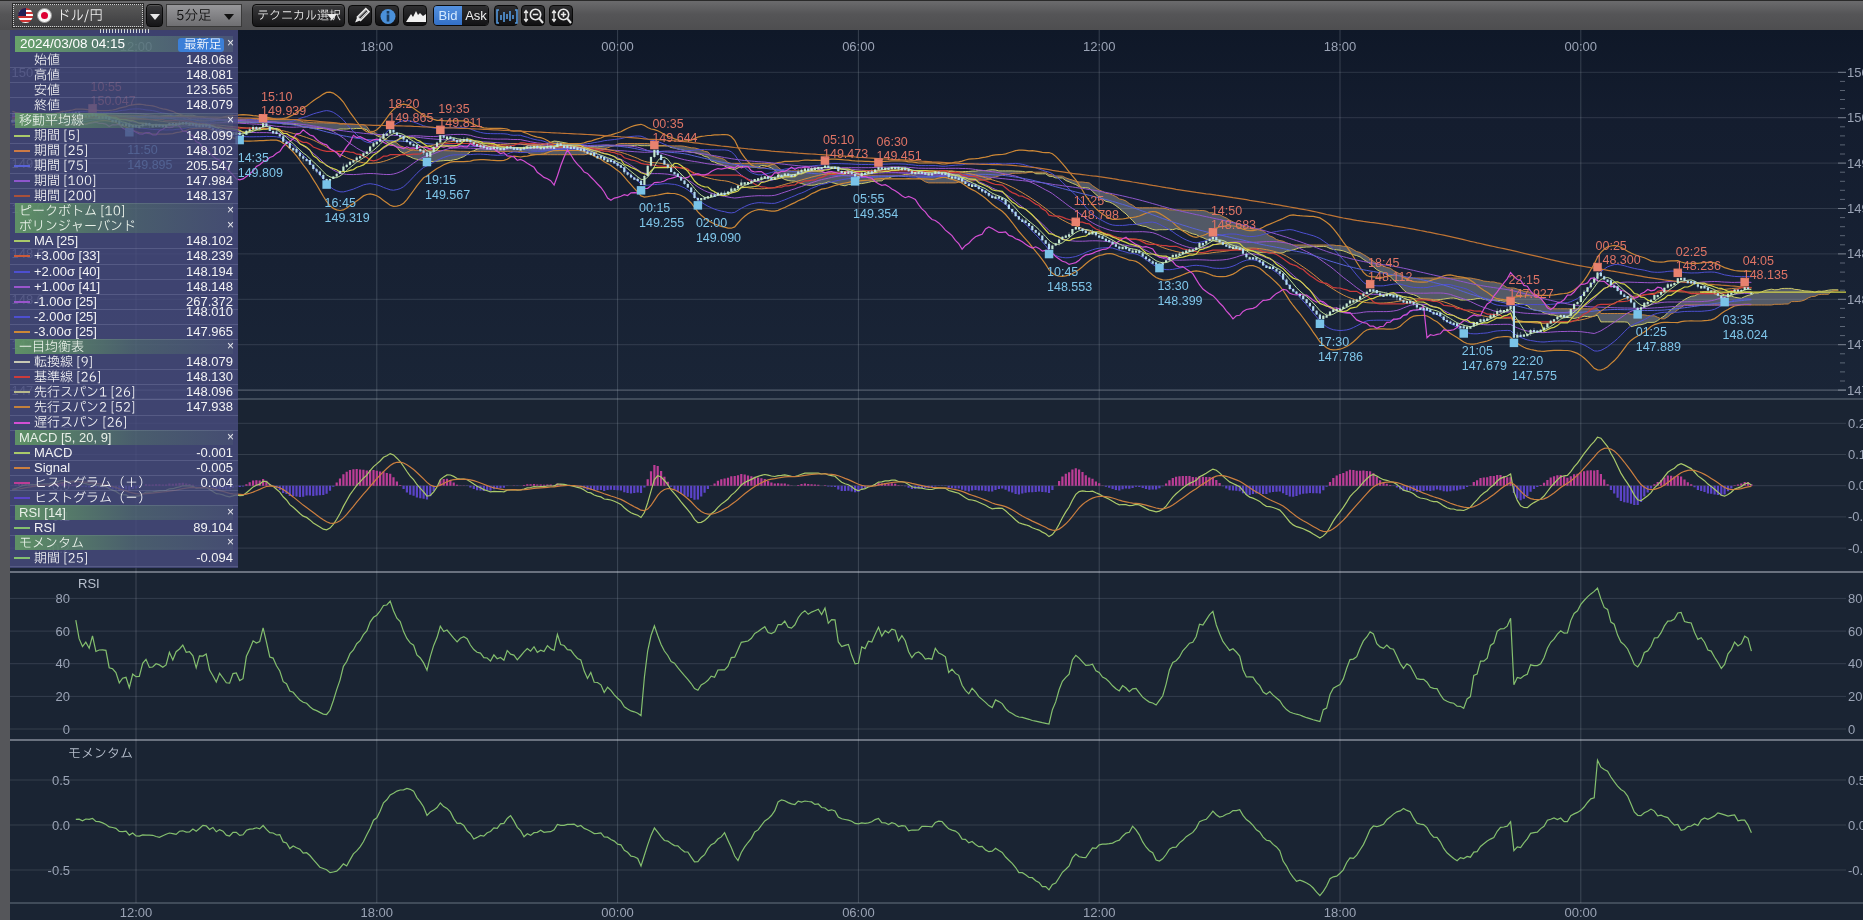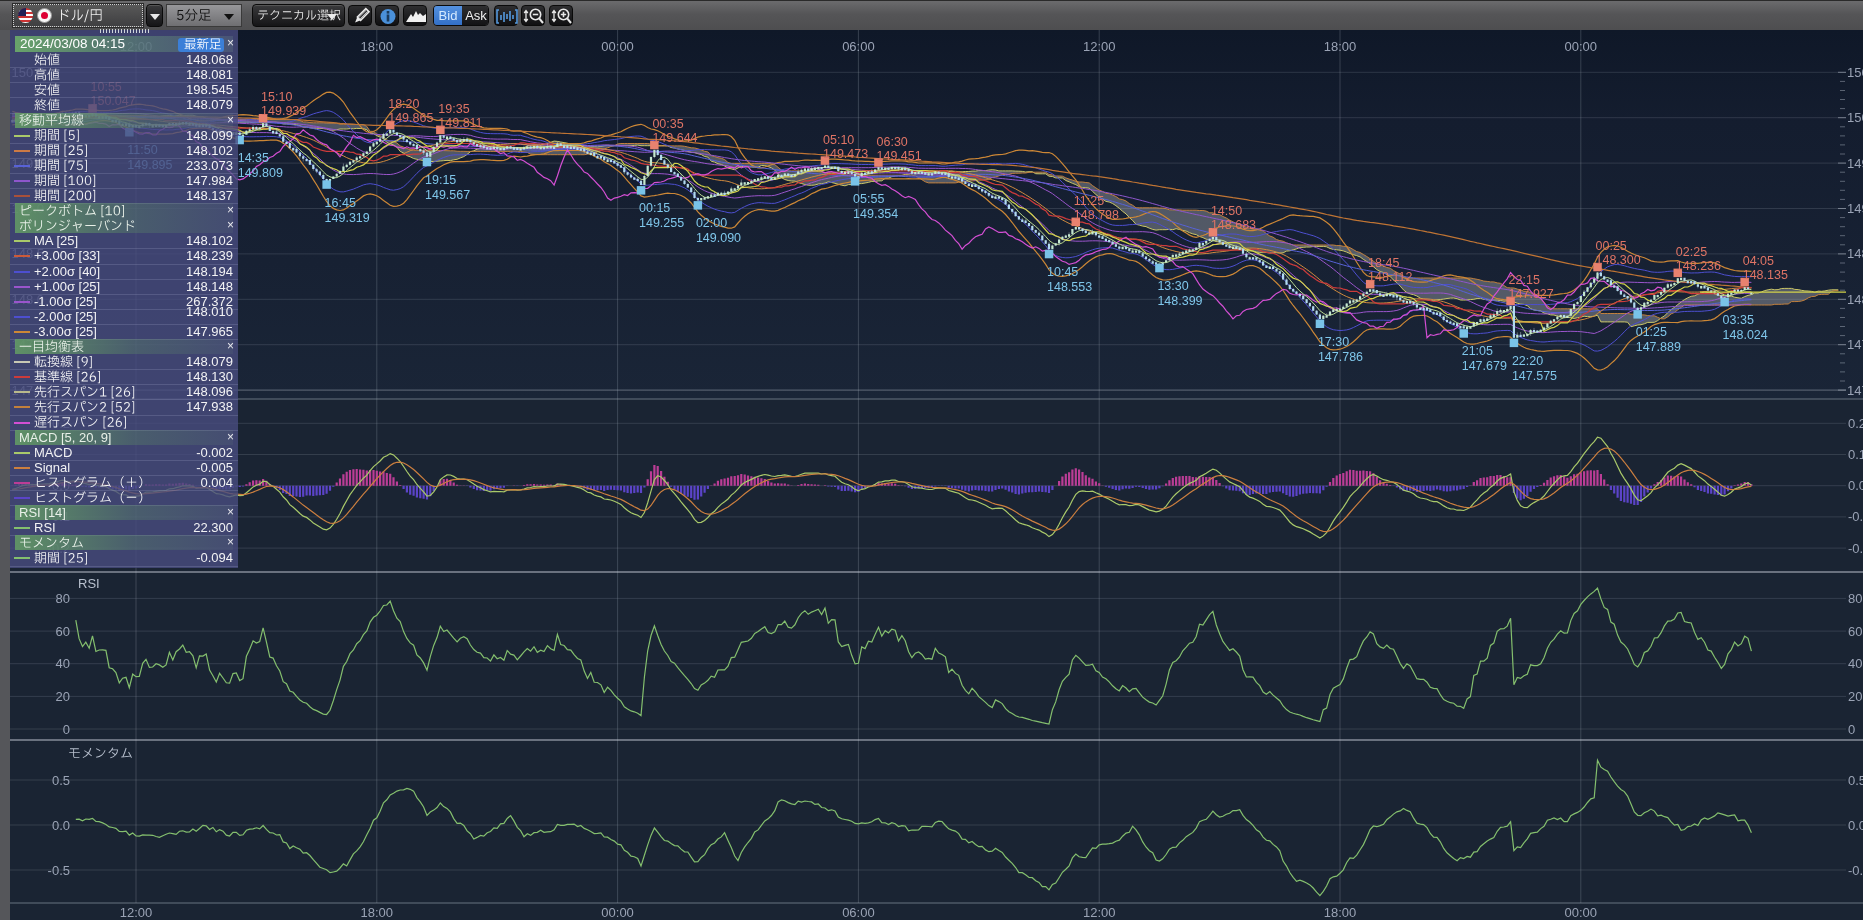--- a/index.html
+++ b/index.html
@@ -338,34 +338,34 @@
     <div id="strip"></div>
     <div id="panel">
       <div class="ph phdate" style="top:6.0px"></div>
       <div class="btn-latest" style="top:7.5px"></div>
       <div class="px" style="top:7.0px">×</div>
       <div class="pdate" style="top:6.0px">2024/03/08 04:15</div>
       <div class="pv" style="top:22.1px">148.068</div>
       <div class="pd" style="top:37.2px"></div>
       <div class="pv" style="top:37.2px">148.081</div>
       <div class="pd" style="top:52.3px"></div>
-      <div class="pv" style="top:52.3px">198.545</div>
+      <div class="pv" style="top:52.3px">123.565</div>
       <div class="pd" style="top:67.4px"></div>
       <div class="pv" style="top:67.4px">148.079</div>
       <div class="pd" style="top:82.5px"></div>
       <div class="ph" style="top:82.5px"></div>
       <div class="px" style="top:83.5px">×</div>
       <div class="sw" style="top:104.6px;background:#a9c96a"></div>
       <div class="pv" style="top:97.6px">148.099</div>
       <div class="pd" style="top:112.7px"></div>
       <div class="sw" style="top:119.7px;background:#cc7a45"></div>
       <div class="pv" style="top:112.7px">148.102</div>
       <div class="pd" style="top:127.8px"></div>
       <div class="sw" style="top:134.8px;background:#5862d8"></div>
-      <div class="pv" style="top:127.8px">233.073</div>
+      <div class="pv" style="top:127.8px">205.547</div>
       <div class="pd" style="top:142.9px"></div>
       <div class="sw" style="top:149.9px;background:#8e56cc"></div>
       <div class="pv" style="top:143px">147.984</div>
       <div class="pd" style="top:158.0px"></div>
       <div class="sw" style="top:165.0px;background:#a8503a"></div>
       <div class="pv" style="top:158.0px">148.137</div>
       <div class="pd" style="top:173.1px"></div>
       <div class="ph" style="top:173.1px"></div>
       <div class="px" style="top:174.1px">×</div>
       <div class="ph" style="top:188.2px"></div>
@@ -376,21 +376,21 @@
       <div class="pd" style="top:218.4px"></div>
       <div class="sw" style="top:225.4px;background:#cc5a3a"></div>
       <div class="pl" style="top:218.4px">+3.00σ [33]</div>
       <div class="pv" style="top:218.4px">148.239</div>
       <div class="pd" style="top:233.5px"></div>
       <div class="sw" style="top:240.5px;background:#4d4fd0"></div>
       <div class="pl" style="top:233.5px">+2.00σ [40]</div>
       <div class="pv" style="top:233.5px">148.194</div>
       <div class="pd" style="top:248.6px"></div>
       <div class="sw" style="top:255.6px;background:#9a55cc"></div>
-      <div class="pl" style="top:248.6px">+1.00σ [25]</div>
+      <div class="pl" style="top:248.6px">+1.00σ [41]</div>
       <div class="pv" style="top:248.6px">148.148</div>
       <div class="pd" style="top:263.7px"></div>
       <div class="sw" style="top:270.7px;background:#9a55cc"></div>
       <div class="pl" style="top:263.7px">-1.00σ [25]</div>
       <div class="pv" style="top:263.7px">267.372</div>
       <div class="pd" style="top:278.8px"></div>
       <div class="sw" style="top:285.8px;background:#4d4fd0"></div>
       <div class="pl" style="top:278.8px">-2.00σ [25]</div>
       <div class="pv" style="top:274px">148.010</div>
       <div class="pd" style="top:293.9px"></div>
@@ -412,37 +412,37 @@
       <div class="sw" style="top:376.4px;background:#c2803c"></div>
       <div class="pv" style="top:369.4px">147.938</div>
       <div class="pd" style="top:384.5px"></div>
       <div class="sw" style="top:391.5px;background:#d44fd4"></div>
       <div class="pd" style="top:399.6px"></div>
       <div class="ph" style="top:399.6px"></div>
       <div class="phl" style="top:399.6px">MACD [5, 20, 9]</div>
       <div class="px" style="top:400.6px">×</div>
       <div class="sw" style="top:421.7px;background:#a9c96a"></div>
       <div class="pl" style="top:414.7px">MACD</div>
-      <div class="pv" style="top:414.7px">-0.002</div>
+      <div class="pv" style="top:414.7px">-0.001</div>
       <div class="pd" style="top:429.8px"></div>
       <div class="sw" style="top:436.8px;background:#cc7f3f"></div>
       <div class="pl" style="top:429.8px">Signal</div>
       <div class="pv" style="top:429.8px">-0.005</div>
       <div class="pd" style="top:444.9px"></div>
       <div class="sw" style="top:451.9px;background:#bb3d96"></div>
       <div class="pv" style="top:444.9px">0.004</div>
       <div class="pd" style="top:460.0px"></div>
       <div class="sw" style="top:467.0px;background:#5b44c8"></div>
       <div class="pd" style="top:475.1px"></div>
       <div class="ph" style="top:475.1px"></div>
       <div class="phl" style="top:475.1px">RSI [14]</div>
       <div class="px" style="top:476.1px">×</div>
       <div class="sw" style="top:497.2px;background:#84bf6e"></div>
       <div class="pl" style="top:490.2px">RSI</div>
-      <div class="pv" style="top:490.2px">22.300</div>
+      <div class="pv" style="top:490.2px">89.104</div>
       <div class="pd" style="top:505.3px"></div>
       <div class="ph" style="top:505.3px"></div>
       <div class="px" style="top:506.3px">×</div>
       <div class="sw" style="top:527.4px;background:#84bf6e"></div>
       <div class="pv" style="top:520.4px">-0.094</div>
       <div class="pd" style="top:535.5px"></div>
     </div>
     <div id="tb">
 <div class="fld">
         <span class="flagUS"></span>

